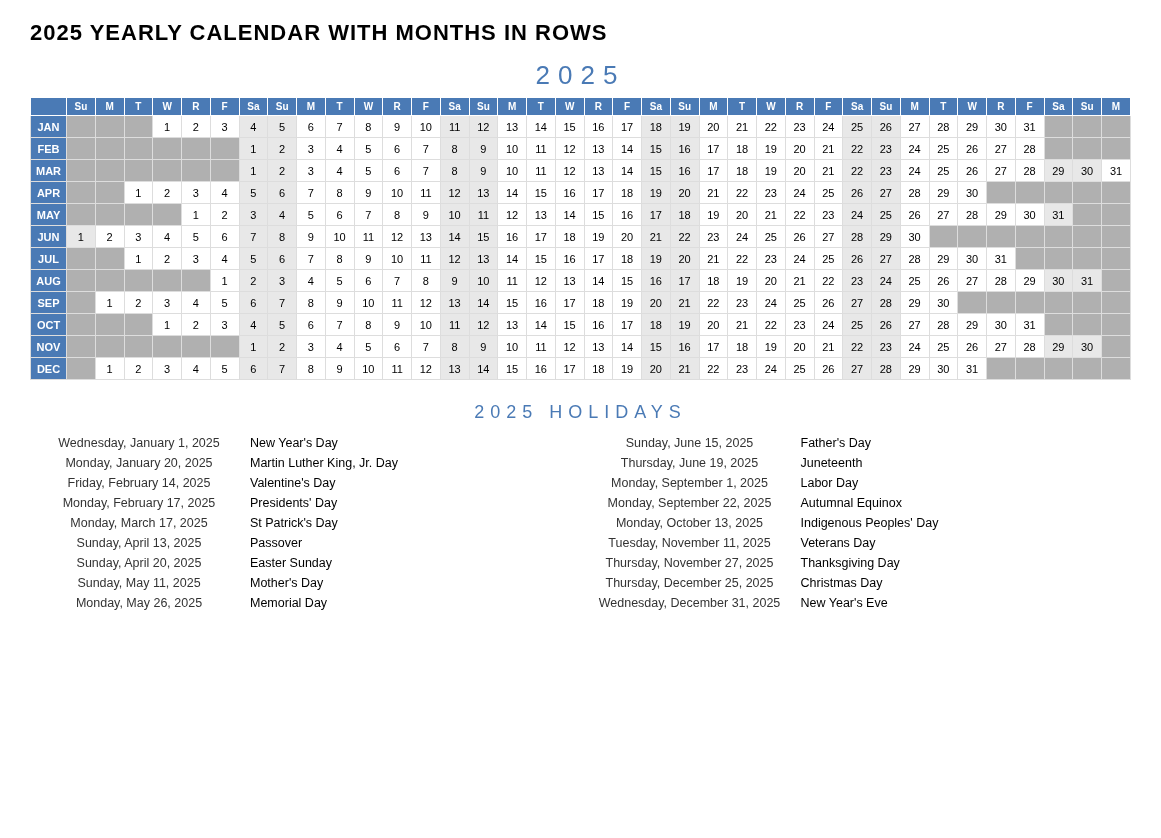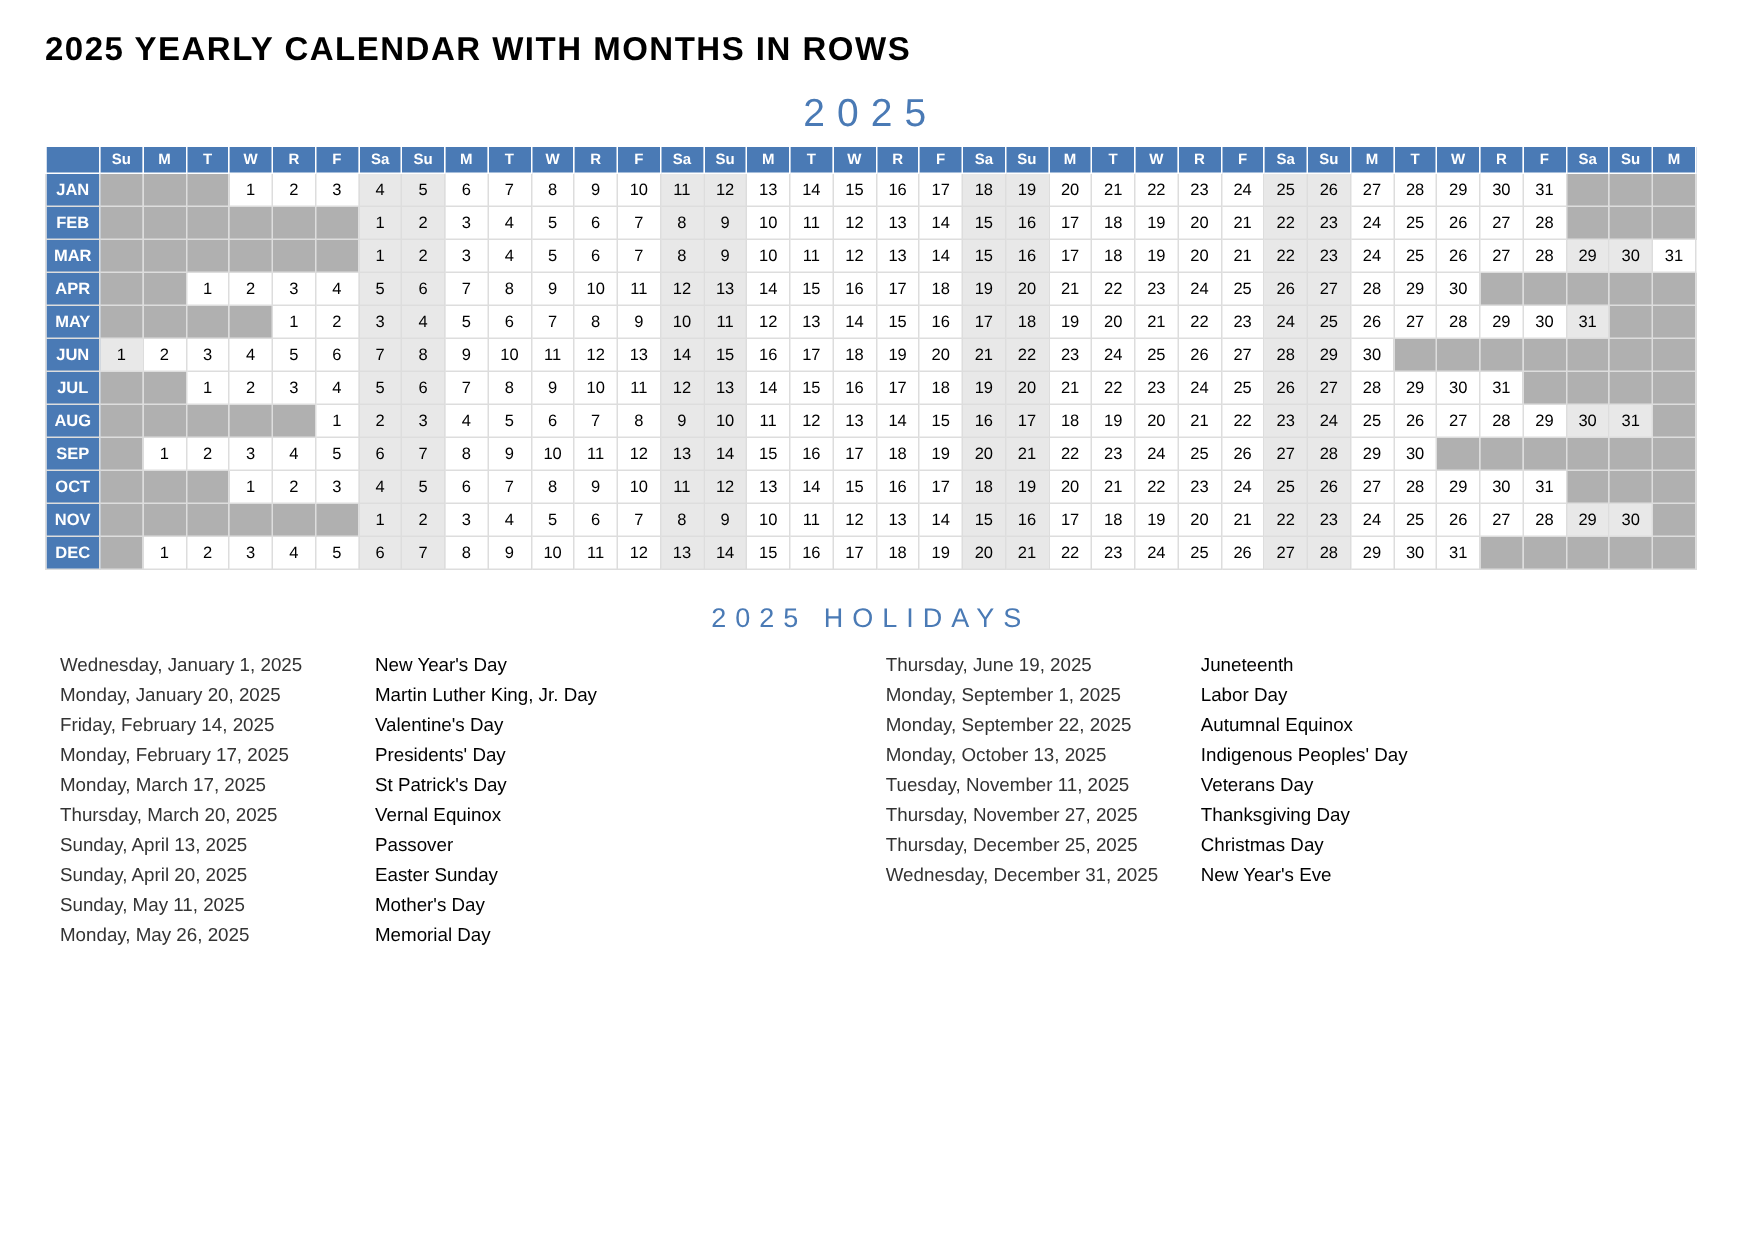--- a/index.html
+++ b/index.html
@@ -80,21 +80,21 @@
       grid-template-columns: 1fr 1fr;
       gap: 0;
       font-size: 13px;
     }
     .holiday-row {
       display: flex;
       padding: 3px 10px;
       align-items: center;
     }
     .holiday-date {
-      text-align: left;
+      text-align: center;
       min-width: 210px;
       color: #333;
       font-size: 12.5px;
       padding-right: 12px;
     }
     .holiday-name {
       color: #000;
       font-size: 12.5px;
     }
   </style>
@@ -650,41 +650,41 @@
         </div>
         <div class="holiday-row">
           <span class="holiday-date">Monday, February 17, 2025</span>
           <span class="holiday-name">Presidents' Day</span>
         </div>
         <div class="holiday-row">
           <span class="holiday-date">Monday, March 17, 2025</span>
           <span class="holiday-name">St Patrick's Day</span>
         </div>
         <div class="holiday-row">
-          <span class="holiday-date">Thursday, March 20, 2025</span>
-          <span class="holiday-name">Vernal Equinox</span>
-        </div>
-        <div class="holiday-row">
           <span class="holiday-date">Sunday, April 13, 2025</span>
           <span class="holiday-name">Passover</span>
         </div>
         <div class="holiday-row">
           <span class="holiday-date">Sunday, April 20, 2025</span>
           <span class="holiday-name">Easter Sunday</span>
         </div>
         <div class="holiday-row">
           <span class="holiday-date">Sunday, May 11, 2025</span>
           <span class="holiday-name">Mother's Day</span>
         </div>
         <div class="holiday-row">
           <span class="holiday-date">Monday, May 26, 2025</span>
           <span class="holiday-name">Memorial Day</span>
         </div>
       </div>
       <div>
+        <div class="holiday-row">
+          <span class="holiday-date">Sunday, June 15, 2025</span>
+          <span class="holiday-name">Father's Day</span>
+        </div>
         <div class="holiday-row">
           <span class="holiday-date">Thursday, June 19, 2025</span>
           <span class="holiday-name">Juneteenth</span>
         </div>
         <div class="holiday-row">
           <span class="holiday-date">Monday, September 1, 2025</span>
           <span class="holiday-name">Labor Day</span>
         </div>
         <div class="holiday-row">
           <span class="holiday-date">Monday, September 22, 2025</span>

